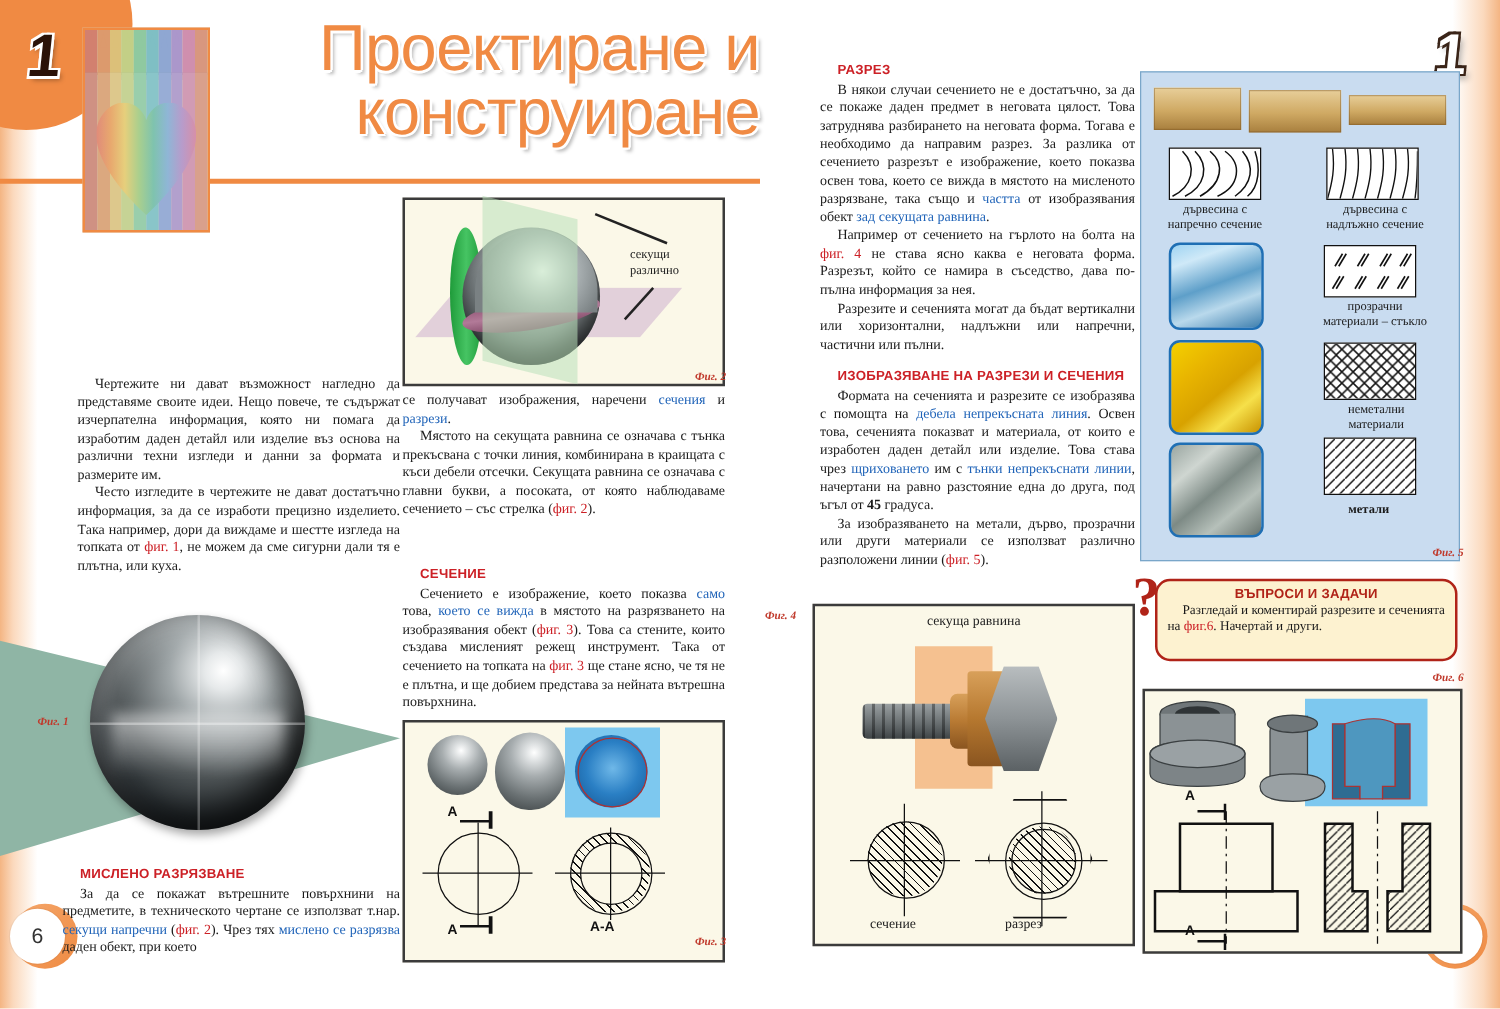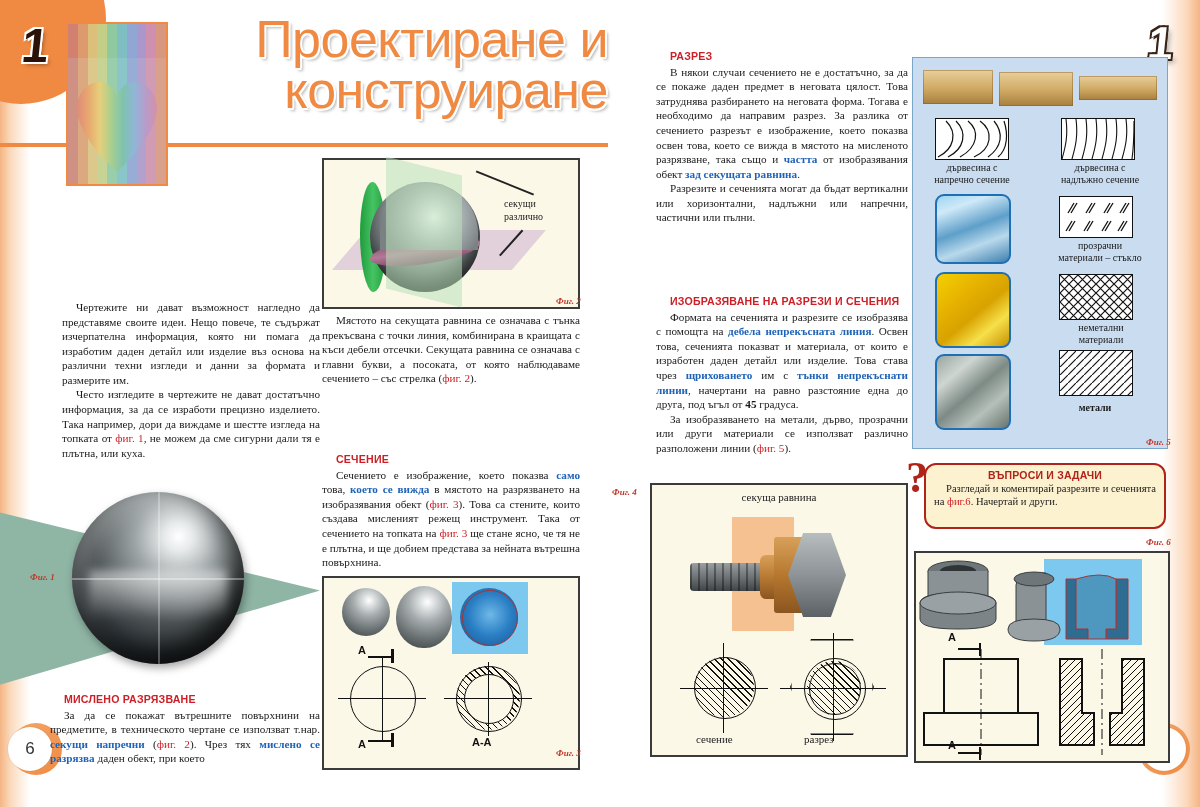--- a/index.html
+++ b/index.html
@@ -105,21 +105,21 @@
 
   
   .col{position:absolute;font-family:"Liberation Serif", serif;font-size:11.2px;line-height:1.30;color:#1a1a1a;text-align:justify;}
   .col p{margin:0 0 0 0;text-indent:14px;}
   .kicker{
     font-family:"Liberation Sans", sans-serif;font-weight:bold;
     font-size:10.6px;color:#cc2026;letter-spacing:.2px;margin:9px 0 1px 14px;
     text-indent:0;
   }
   .red{color:#cc2026;}
-  .blue{color:#1f63b8;font-weight:bold;}
+  .blue{color:#1f63b8;font-weight:normal;}
   .bold{font-weight:bold;}
 
   .col-1{left:62px;top:300px;width:258px;}
   .col-1b{left:50px;top:684px;width:270px;}
   .col-2{left:322px;top:313px;width:258px;}
   .col-2b{left:322px;top:444px;width:258px;}
   .col-3{left:656px;top:50px;width:252px;}
   .col-3b{left:656px;top:295px;width:252px;}
 
   
@@ -368,20 +368,21 @@
     <div class="lead1"></div>
     <div class="lead2"></div>
     <div class="lbl">
       <span>секущи</span><br>
       <span>различно</span>
     </div>
   </div>
   <div class="figlabel" style="left:556px;top:296px;">Фиг. 2</div>
 
   <div class="col col-2">
+    <p style="text-indent:0"><span>се получават изображения, наречени </span><span class="blue">сечения</span><span> и </span><span class="blue">разрези</span><span>.</span></p>
     <p><span>Мястото на секущата равнина се означава с тънка прекъсвана с точки линия, комбинирана в краищата с къси дебели отсечки. Секущата равнина се означава с главни букви, а посоката, от която наблюдаваме сечението – със стрелка (</span><span class="red">фиг. 2</span><span>).</span></p>
   </div>
 
   <div class="col col-2b">
     <div class="kicker">СЕЧЕНИЕ</div>
     <p><span>Сечението е изображение, което показва </span><span class="blue">само</span><span> това, </span><span class="blue">което се вижда</span><span> в мястото на разрязването на изобразявания обект (</span><span class="red">фиг. 3</span><span>). Това са стените, които създава мисленият режещ инструмент. Така от сечението на топката на </span><span class="red">фиг. 3</span><span> ще стане ясно, че тя не е плътна, и ще добием представа за нейната вътрешна повърхнина.</span></p>
   </div>
 
   <div class="figbox fig3">
     <div class="ball b1"></div>
@@ -405,20 +406,21 @@
     <div class="c2in"></div>
     <div class="axis-h" style="left:120px;top:120px;width:88px;"></div>
     <div class="axis-v" style="left:164px;top:84px;height:74px;"></div>
     <div class="aa" style="left:148px;top:158px;">A-A</div>
   </div>
   <div class="figlabel" style="left:556px;top:748px;">Фиг. 3</div>
 
   <div class="col col-3">
     <div class="kicker" style="margin-top:0">РАЗРЕЗ</div>
     <p><span>В някои случаи сечението не е достатъчно, за да се покаже даден предмет в неговата цялост. Това затруднява разбирането на неговата форма. Тогава е необходимо да направим разрез. За разлика от сечението разрезът е изображение, което показва освен това, което се вижда в мястото на мисленото разрязване, така също и </span><span class="blue">частта</span><span> от изобразявания обект </span><span class="blue">зад секущата равнина</span><span>.</span></p>
+    <p><span>Например от  сечението на гърлото на болта на </span><span class="red">фиг. 4</span><span> не става ясно каква е неговата форма. Разрезът, който се намира в съседство, дава по-пълна информация за нея.</span></p>
     <p>Разрезите и сеченията могат да бъдат вертикални или хоризонтални, надлъжни или напречни, частични или пълни.</p>
   </div>
 
   <div class="col col-3b">
     <div class="kicker" style="margin-top:0">ИЗОБРАЗЯВАНЕ НА РАЗРЕЗИ И СЕЧЕНИЯ</div>
     <p><span>Формата на сеченията и разрезите се изобразява с помощта на </span><span class="blue">дебела непрекъсната линия</span><span>. Освен това, сеченията показват и материала, от които е изработен даден детайл или изделие. Това става чрез </span><span class="blue">щриховането</span><span> им с </span><span class="blue">тънки непрекъснати линии</span><span>, начертани на равно разстояние една до друга, под ъгъл от </span><span class="bold">45</span><span> градуса.</span></p>
     <p><span>За изобразяването на метали, дърво, прозрачни или други материали се използват различно разположени линии (</span><span class="red">фиг. 5</span><span>).</span></p>
   </div>
 
   <div class="figbox fig4">

